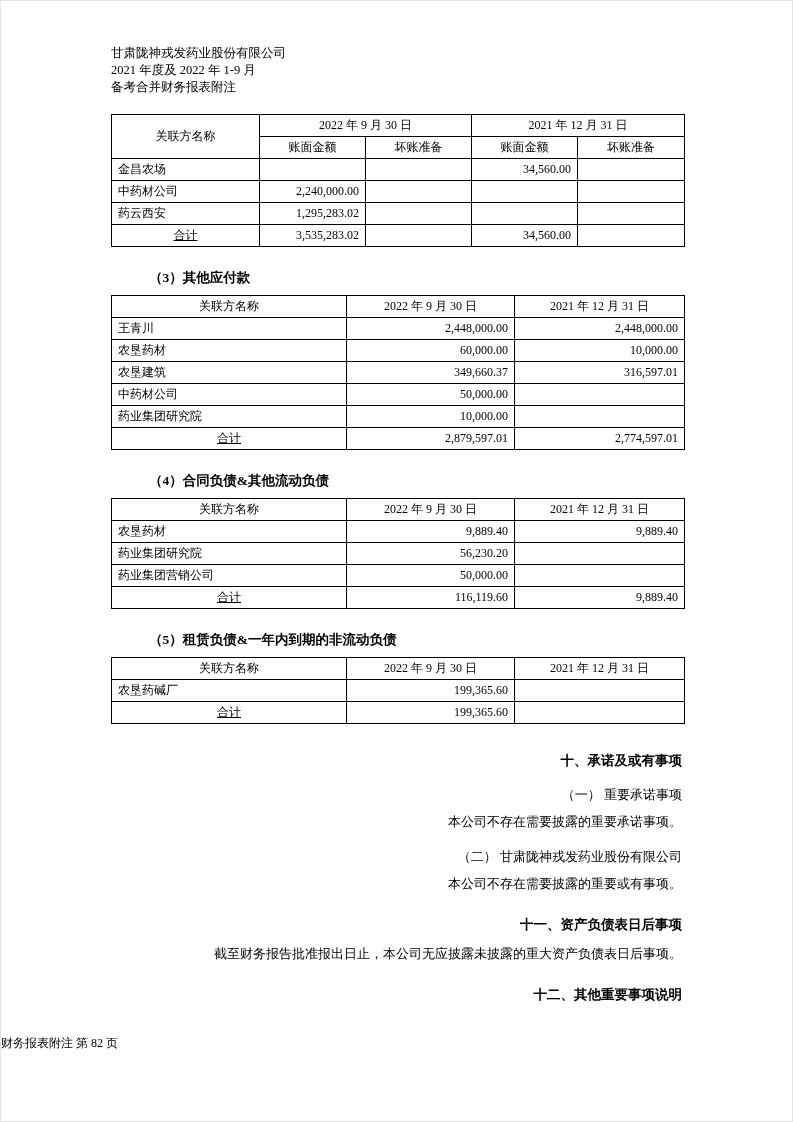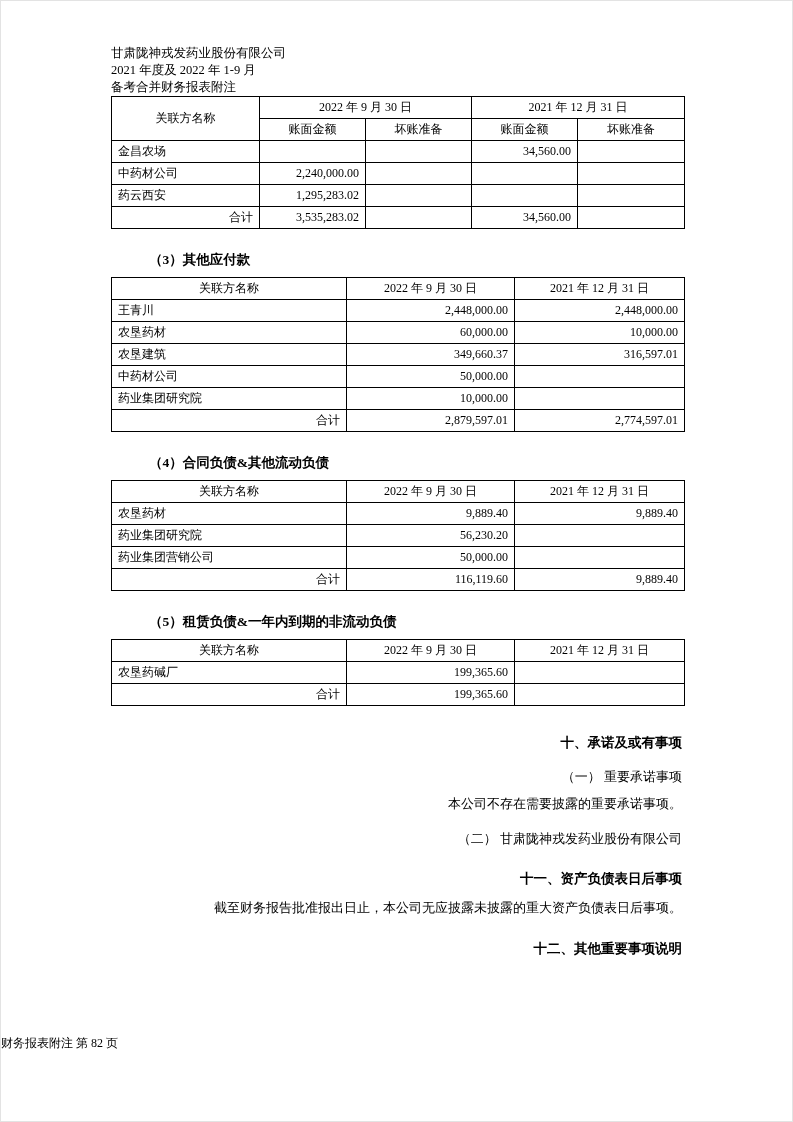--- a/index.html
+++ b/index.html
@@ -8,38 +8,38 @@
     width: 793px;
     height: 1122px;
     box-sizing: border-box;
     background: #ffffff;
     border: 1px solid #e3e3e3;
     font-family: "Liberation Serif", "DejaVu Serif", serif;
     color: #000;
     padding: 44px 110px 0 110px;
     overflow: hidden;
   }
-  .doc-header { }
+  .doc-header { margin-bottom: 18px; }
   .doc-header div { font-size: 12.5px; line-height: 17px; }
 
   table { border-collapse: collapse; width: 573px; table-layout: fixed; }
   th, td {
     border: 1px solid #000;
     font-size: 12px;
     font-weight: normal;
     padding: 2px 6px;
     height: 20px;
     box-sizing: border-box;
     overflow: hidden;
     white-space: nowrap;
   }
   th { text-align: center; }
   td.cell-name { text-align: left; }
   td.cell-num { text-align: right; }
-  tr.total-row td:first-child { text-align: right; }
+  tr.total-row td:first-child { text-align: center; text-decoration: underline; }
 
   .section-heading {
     font-weight: bold;
     font-size: 13.5px;
     margin: 22px 0 8px 38px;
   }
   .tbl-wrap { margin-bottom: 6px; }
   .notes { margin-top: 28px; text-align: right; }
   .note-h1 { font-weight: bold; font-size: 13.5px; margin: 22px 0 10px 38px; }
   .note-h2 { font-weight: normal; font-size: 13px; margin: 16px 0 8px 38px; }
@@ -235,20 +235,21 @@
           </tr>
         </tbody>
     </table>
   </div>
 
   <div class="notes">
     <div class="note-h1">十、承诺及或有事项</div>
     <div class="note-h2">（一） 重要承诺事项</div>
     <div class="note-p">本公司不存在需要披露的重要承诺事项。</div>
     <div class="note-h2">（二） 甘肃陇神戎发药业股份有限公司</div>
+    <div class="note-p">本公司不存在需要披露的重要或有事项。</div>
     <div class="note-h1">十一、资产负债表日后事项</div>
     <div class="note-p">截至财务报告批准报出日止，本公司无应披露未披露的重大资产负债表日后事项。</div>
     <div class="note-h1">十二、其他重要事项说明</div>
   </div>
 
   <div class="doc-footer">财务报表附注 第 82 页</div>
 
 </div>
 
 </body></html>

